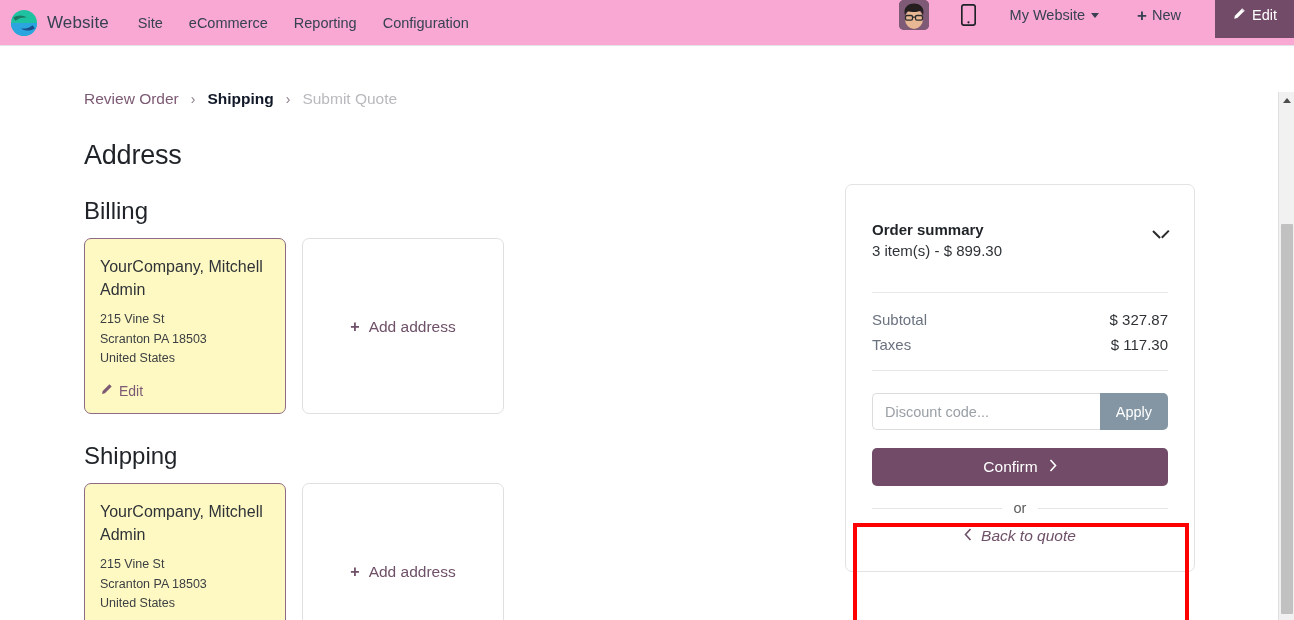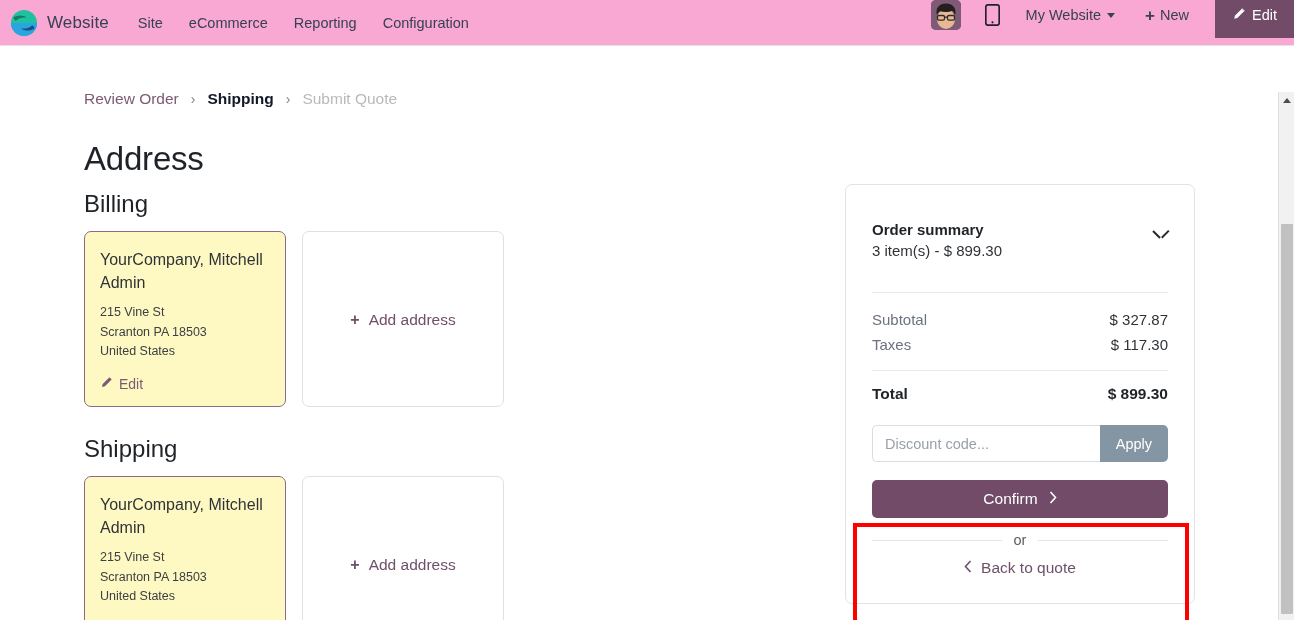--- a/index.html
+++ b/index.html
@@ -44,21 +44,21 @@
     white-space: nowrap;
     cursor: pointer;
   }
   .nav-right {
     position: absolute;
     right: 0;
     top: 0;
     height: 30px;
     display: flex;
     align-items: center;
-    gap: 4px;
+    gap: 12px;
   }
   .avatar {
     width: 30px; height: 30px;
     border-radius: 5px;
     overflow: hidden;
     margin-right: 20px;
     background: #7e5a76;
     position: relative;
     flex: none;
   }
@@ -129,25 +129,25 @@
     font-size: 15.5px;
     margin-bottom: 32px;
   }
   .bc-link { color: #7c5a74; cursor: pointer; }
   .bc-current { color: #111827; font-weight: 700; }
   .bc-muted { color: #b9b9bd; }
   .bc-sep { color: #8a7d88; font-size: 14px; }
 
   
   h1.page-title {
-    font-size: 33px;
+    font-size: 27px;
     font-weight: 400;
     color: #1f2328;
     letter-spacing: -0.2px;
-    margin-bottom: 12px;
+    margin-bottom: 26px;
   }
   h2.section-title {
     font-size: 24px;
     font-weight: 400;
     color: #1f2328;
     margin-bottom: 13px;
   }
 
   
   .card-row { display: flex; gap: 16px; margin-bottom: 28px; }
@@ -311,20 +311,21 @@
     background: #e5e5e5;
   }
   .back-link {
     display: flex;
     align-items: center;
     justify-content: center;
     gap: 9px;
     font-size: 15.5px;
     color: #6e5068;
     cursor: pointer;
+    font-style: italic;
   }
 
   
   .annotation-box {
     position: absolute;
     left: 853px;
     top: 477px;
     width: 336px;
     height: 136px;
     border: 4px solid #ff0000;
@@ -505,24 +506,20 @@
         <span class="val">$ 327.87</span>
       </div>
       <div class="sum-row">
         <span class="lbl">Taxes</span>
         <span class="val">$ 117.30</span>
       </div>
     </div>
 
     <div class="divider" style="margin:0;"></div>
 
-    <div class="sum-total">
-      <span>Total</span>
-      <span>$ 899.30</span>
-    </div>
 
     <div class="discount-row">
       <input class="discount-input" type="text" placeholder="Discount code..." style="">
       <button class="apply-btn">Apply</button>
     </div>
 
     <div class="cta-zone">
       <button class="confirm-btn">
         <span>Confirm</span>
         <span>

